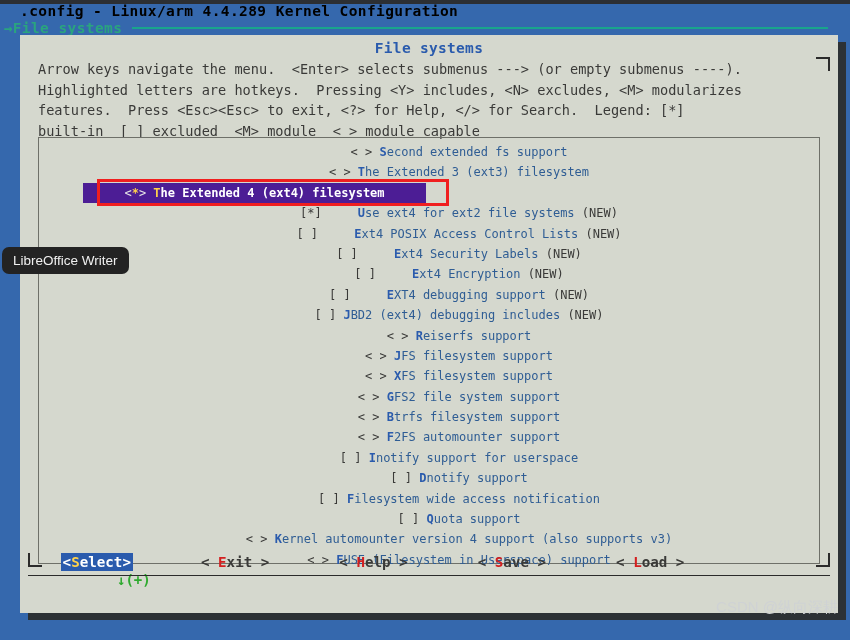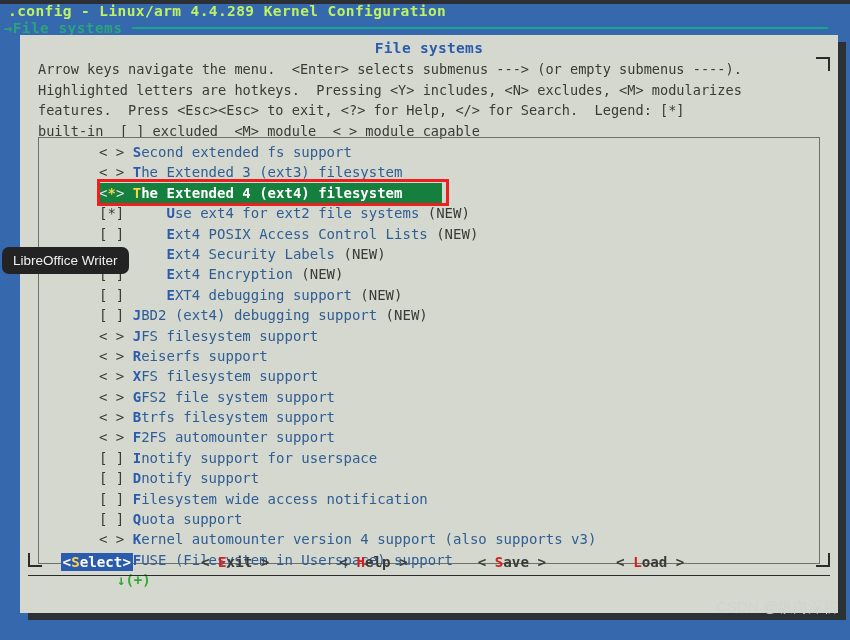--- a/index.html
+++ b/index.html
@@ -32,24 +32,24 @@
   }
   .top-edge {
     position: absolute;
     left: 0; top: 0;
     width: 850px;
     height: 4px;
     background: #2c2f33;
   }
   .cfg-title {
     position: absolute;
-    left: 8px; top: 3px;
+    left: 20px; top: 3px;
     font-size: 14.5px;
     font-weight: bold;
-    color: #bef264;
+    color: #000000;
     letter-spacing: 0.4px;
     white-space: pre;
   }
   .crumb-row {
     position: absolute;
     left: 4px; top: 20px;
     display: flex;
     align-items: center;
     width: 840px;
   }
@@ -135,36 +135,37 @@
   }
   .menu-list {
     position: absolute;
     left: 0; top: 0;
     width: 100%;
     padding-top: 4px;
   }
   .menu-row {
     height: 20.4px;
     line-height: 20.4px;
-    font-size: 14px;
+    font-size: 12px;
     white-space: pre;
     color: #3a3a38;
     padding-left: 60px;
     box-sizing: border-box;
+    text-align: center;
   }
   .menu-row .mark { color: #3a3a38; }
   .menu-row .lbl { color: #2f5d94; }
   .menu-row .hot { color: #2a5bad; font-weight: bold; }
   .menu-row .tail { color: #3a3a38; }
 
   .menu-row.sel {
     padding-left: 0;
-    margin-left: 60px;
+    margin-left: 44px;
     width: 343px;
-    background: #15803d;
+    background: #4c1d95;
   }
   .menu-row.sel .mark { color: #e8e8e8; }
   .menu-row.sel .star { color: #ffd24a; font-weight: bold; }
   .menu-row.sel .hot { color: #ffd24a; font-weight: bold; }
   .menu-row.sel .lbl { color: #ffffff; font-weight: bold; }
 
   .scroll-ind {
     height: 20.4px;
     line-height: 20.4px;
     font-size: 14px;
@@ -291,23 +292,23 @@
     <div class="menubox">
       <div class="menu-list" id="menu-list">
           <div class="menu-row"><span class="mark">&lt; &gt;</span><span> </span><span class="hot">S</span><span class="lbl">econd extended fs support</span></div>
           <div class="menu-row"><span class="mark">&lt; &gt;</span><span> </span><span class="hot">T</span><span class="lbl">he Extended 3 (ext3) filesystem</span></div>
           <div class="menu-row sel"><span class="mark"><span>&lt;</span><span class="star">*</span><span>&gt;</span></span><span> </span><span class="hot">T</span><span class="lbl">he Extended 4 (ext4) filesystem</span></div>
           <div class="menu-row"><span class="mark">[*]</span><span>     </span><span class="hot">U</span><span class="lbl">se ext4 for ext2 file systems</span><span class="tail"> (NEW)</span></div>
           <div class="menu-row"><span class="mark">[ ]</span><span>     </span><span class="hot">E</span><span class="lbl">xt4 POSIX Access Control Lists</span><span class="tail"> (NEW)</span></div>
           <div class="menu-row"><span class="mark">[ ]</span><span>     </span><span class="hot">E</span><span class="lbl">xt4 Security Labels</span><span class="tail"> (NEW)</span></div>
           <div class="menu-row"><span class="mark">[ ]</span><span>     </span><span class="hot">E</span><span class="lbl">xt4 Encryption</span><span class="tail"> (NEW)</span></div>
           <div class="menu-row"><span class="mark">[ ]</span><span>     </span><span class="hot">E</span><span class="lbl">XT4 debugging support</span><span class="tail"> (NEW)</span></div>
-          <div class="menu-row"><span class="mark">[ ]</span><span> </span><span class="hot">J</span><span class="lbl">BD2 (ext4) debugging support</span><span class="tail"> (NEW)</span></div>
+          <div class="menu-row"><span class="mark">[ ]</span><span> </span><span class="hot">J</span><span class="lbl">BD2 (ext4) debugging includes</span><span class="tail"> (NEW)</span></div>
+          <div class="menu-row"><span class="mark">&lt; &gt;</span><span> </span><span class="hot">R</span><span class="lbl">eiserfs support</span></div>
           <div class="menu-row"><span class="mark">&lt; &gt;</span><span> </span><span class="hot">J</span><span class="lbl">FS filesystem support</span></div>
-          <div class="menu-row"><span class="mark">&lt; &gt;</span><span> </span><span class="hot">R</span><span class="lbl">eiserfs support</span></div>
           <div class="menu-row"><span class="mark">&lt; &gt;</span><span> </span><span class="hot">X</span><span class="lbl">FS filesystem support</span></div>
           <div class="menu-row"><span class="mark">&lt; &gt;</span><span> </span><span class="hot">G</span><span class="lbl">FS2 file system support</span></div>
           <div class="menu-row"><span class="mark">&lt; &gt;</span><span> </span><span class="hot">B</span><span class="lbl">trfs filesystem support</span></div>
           <div class="menu-row"><span class="mark">&lt; &gt;</span><span> </span><span class="hot">F</span><span class="lbl">2FS automounter support</span></div>
           <div class="menu-row"><span class="mark">[ ]</span><span> </span><span class="hot">I</span><span class="lbl">notify support for userspace</span></div>
           <div class="menu-row"><span class="mark">[ ]</span><span> </span><span class="hot">D</span><span class="lbl">notify support</span></div>
           <div class="menu-row"><span class="mark">[ ]</span><span> </span><span class="hot">F</span><span class="lbl">ilesystem wide access notification</span></div>
           <div class="menu-row"><span class="mark">[ ]</span><span> </span><span class="hot">Q</span><span class="lbl">uota support</span></div>
           <div class="menu-row"><span class="mark">&lt; &gt;</span><span> </span><span class="hot">K</span><span class="lbl">ernel automounter version 4 support (also supports v3)</span></div>
           <div class="menu-row"><span class="mark">&lt; &gt;</span><span> </span><span class="hot">F</span><span class="lbl">USE (Filesystem in Userspace) support</span></div>

